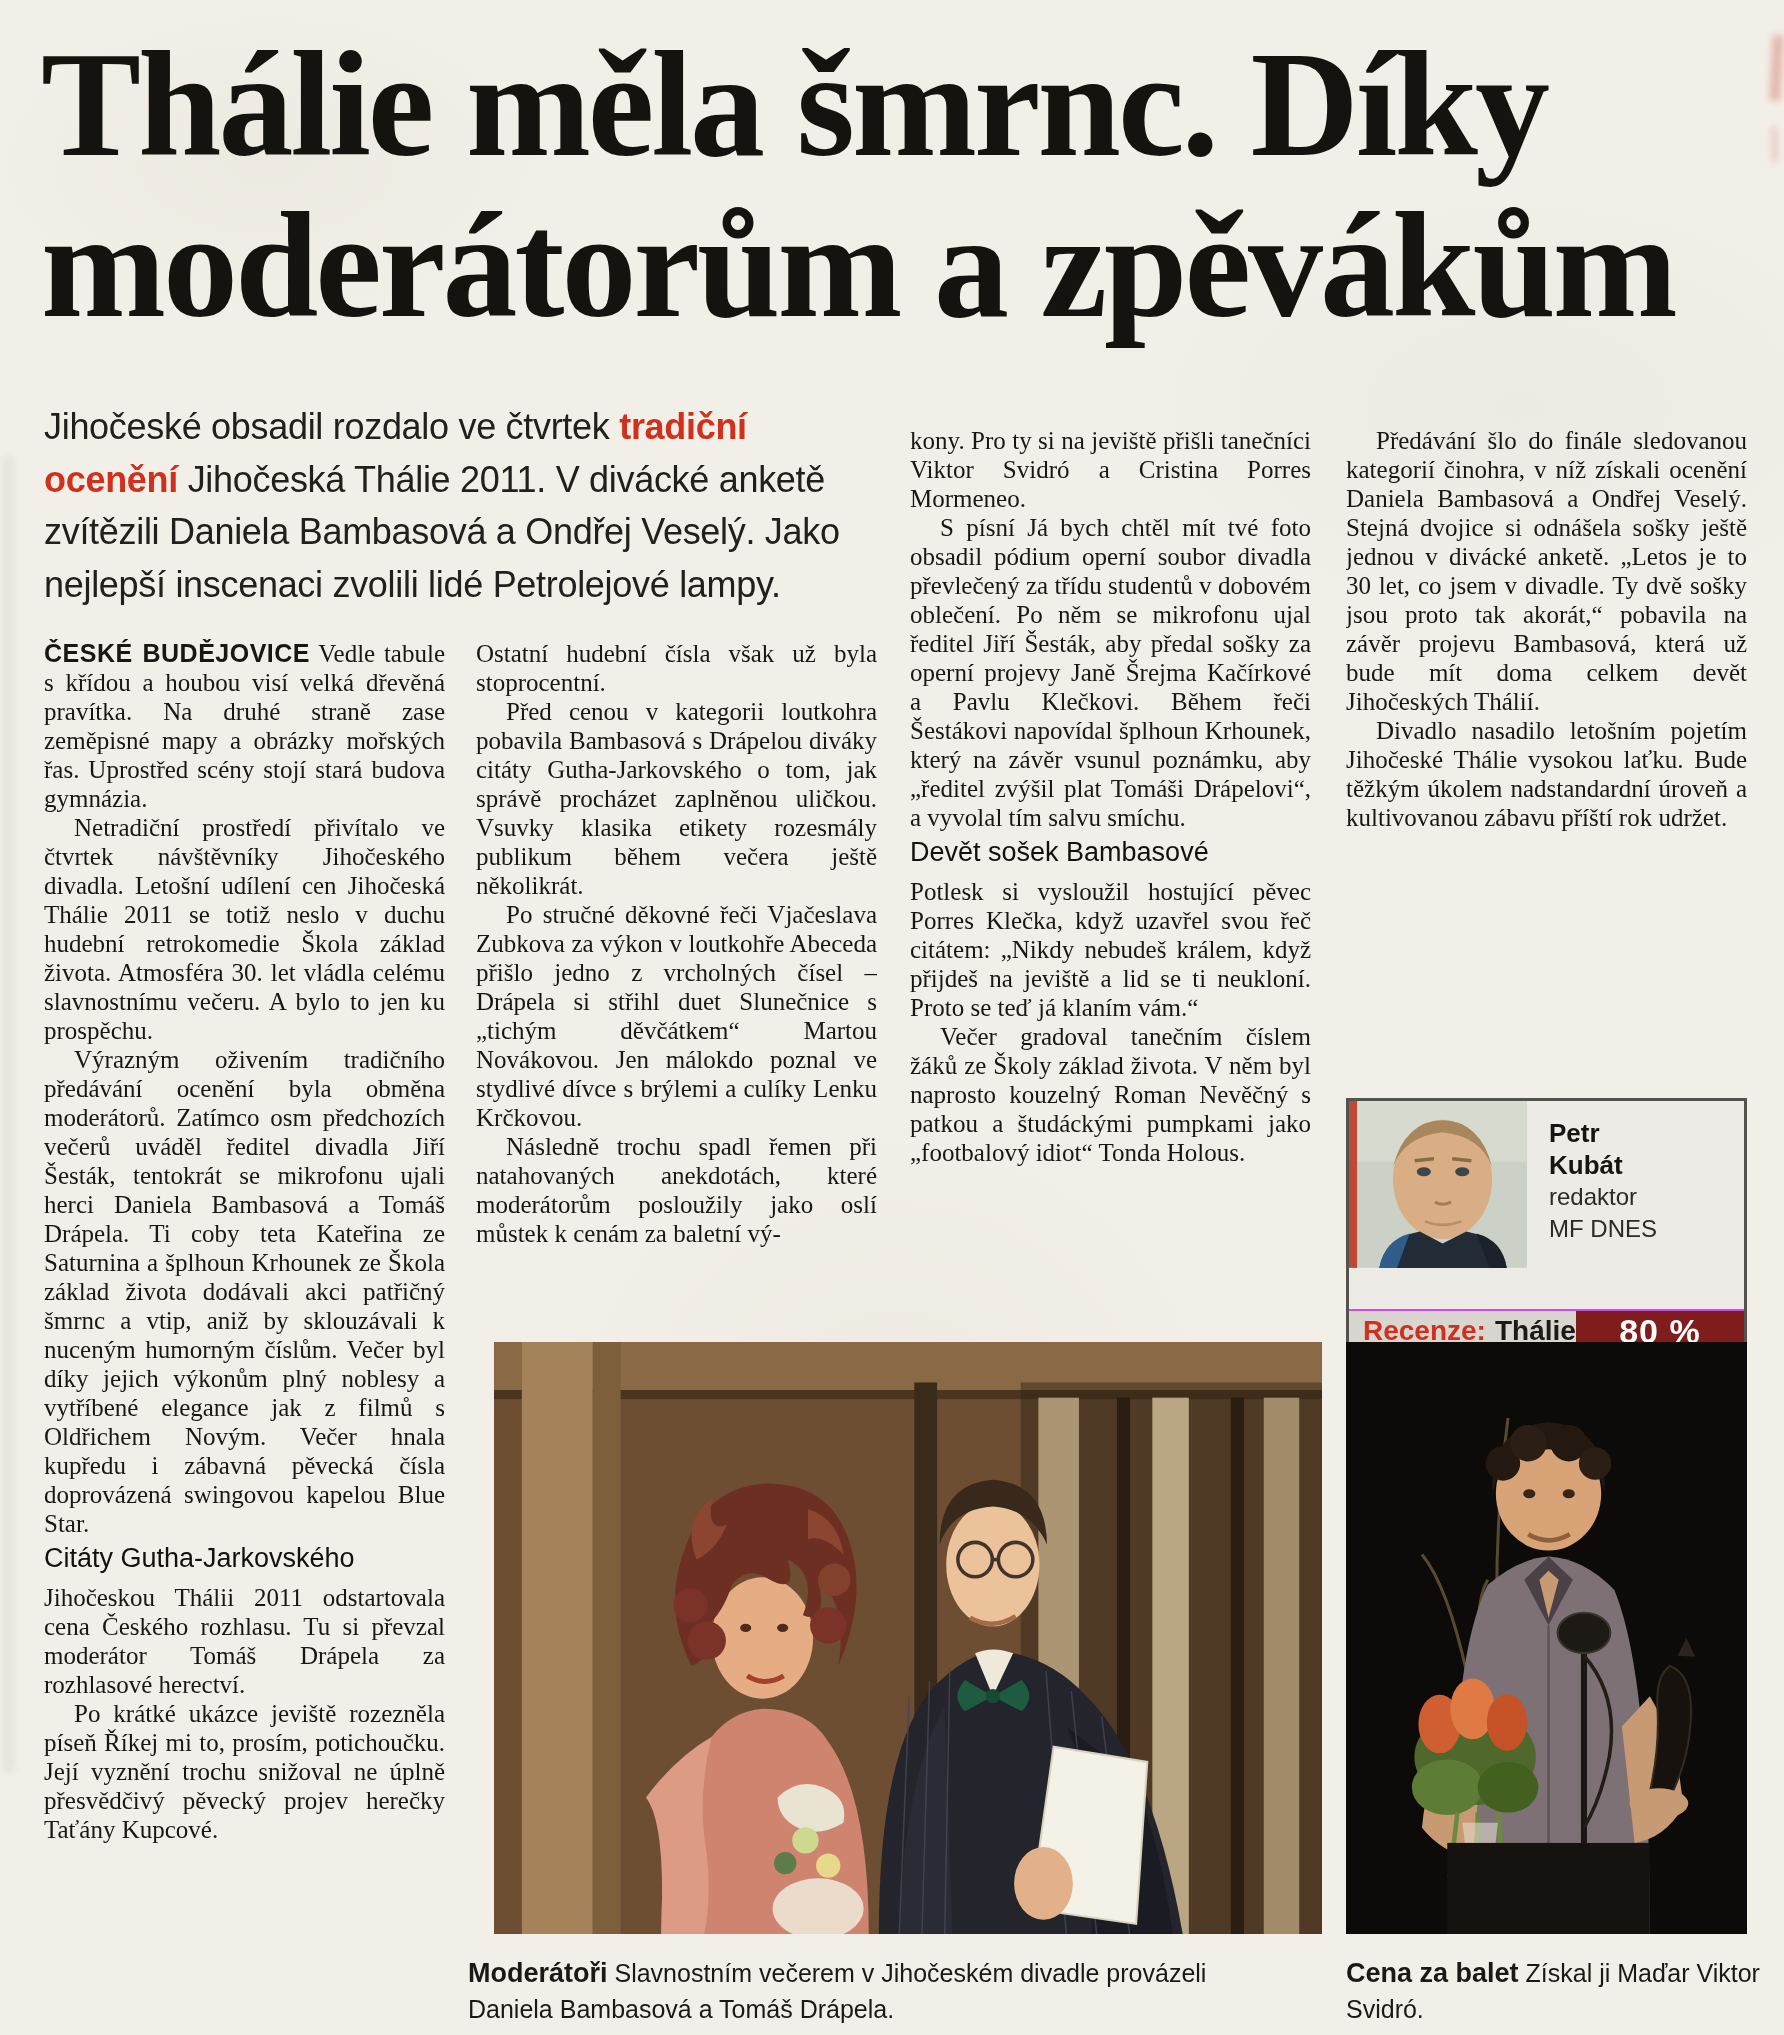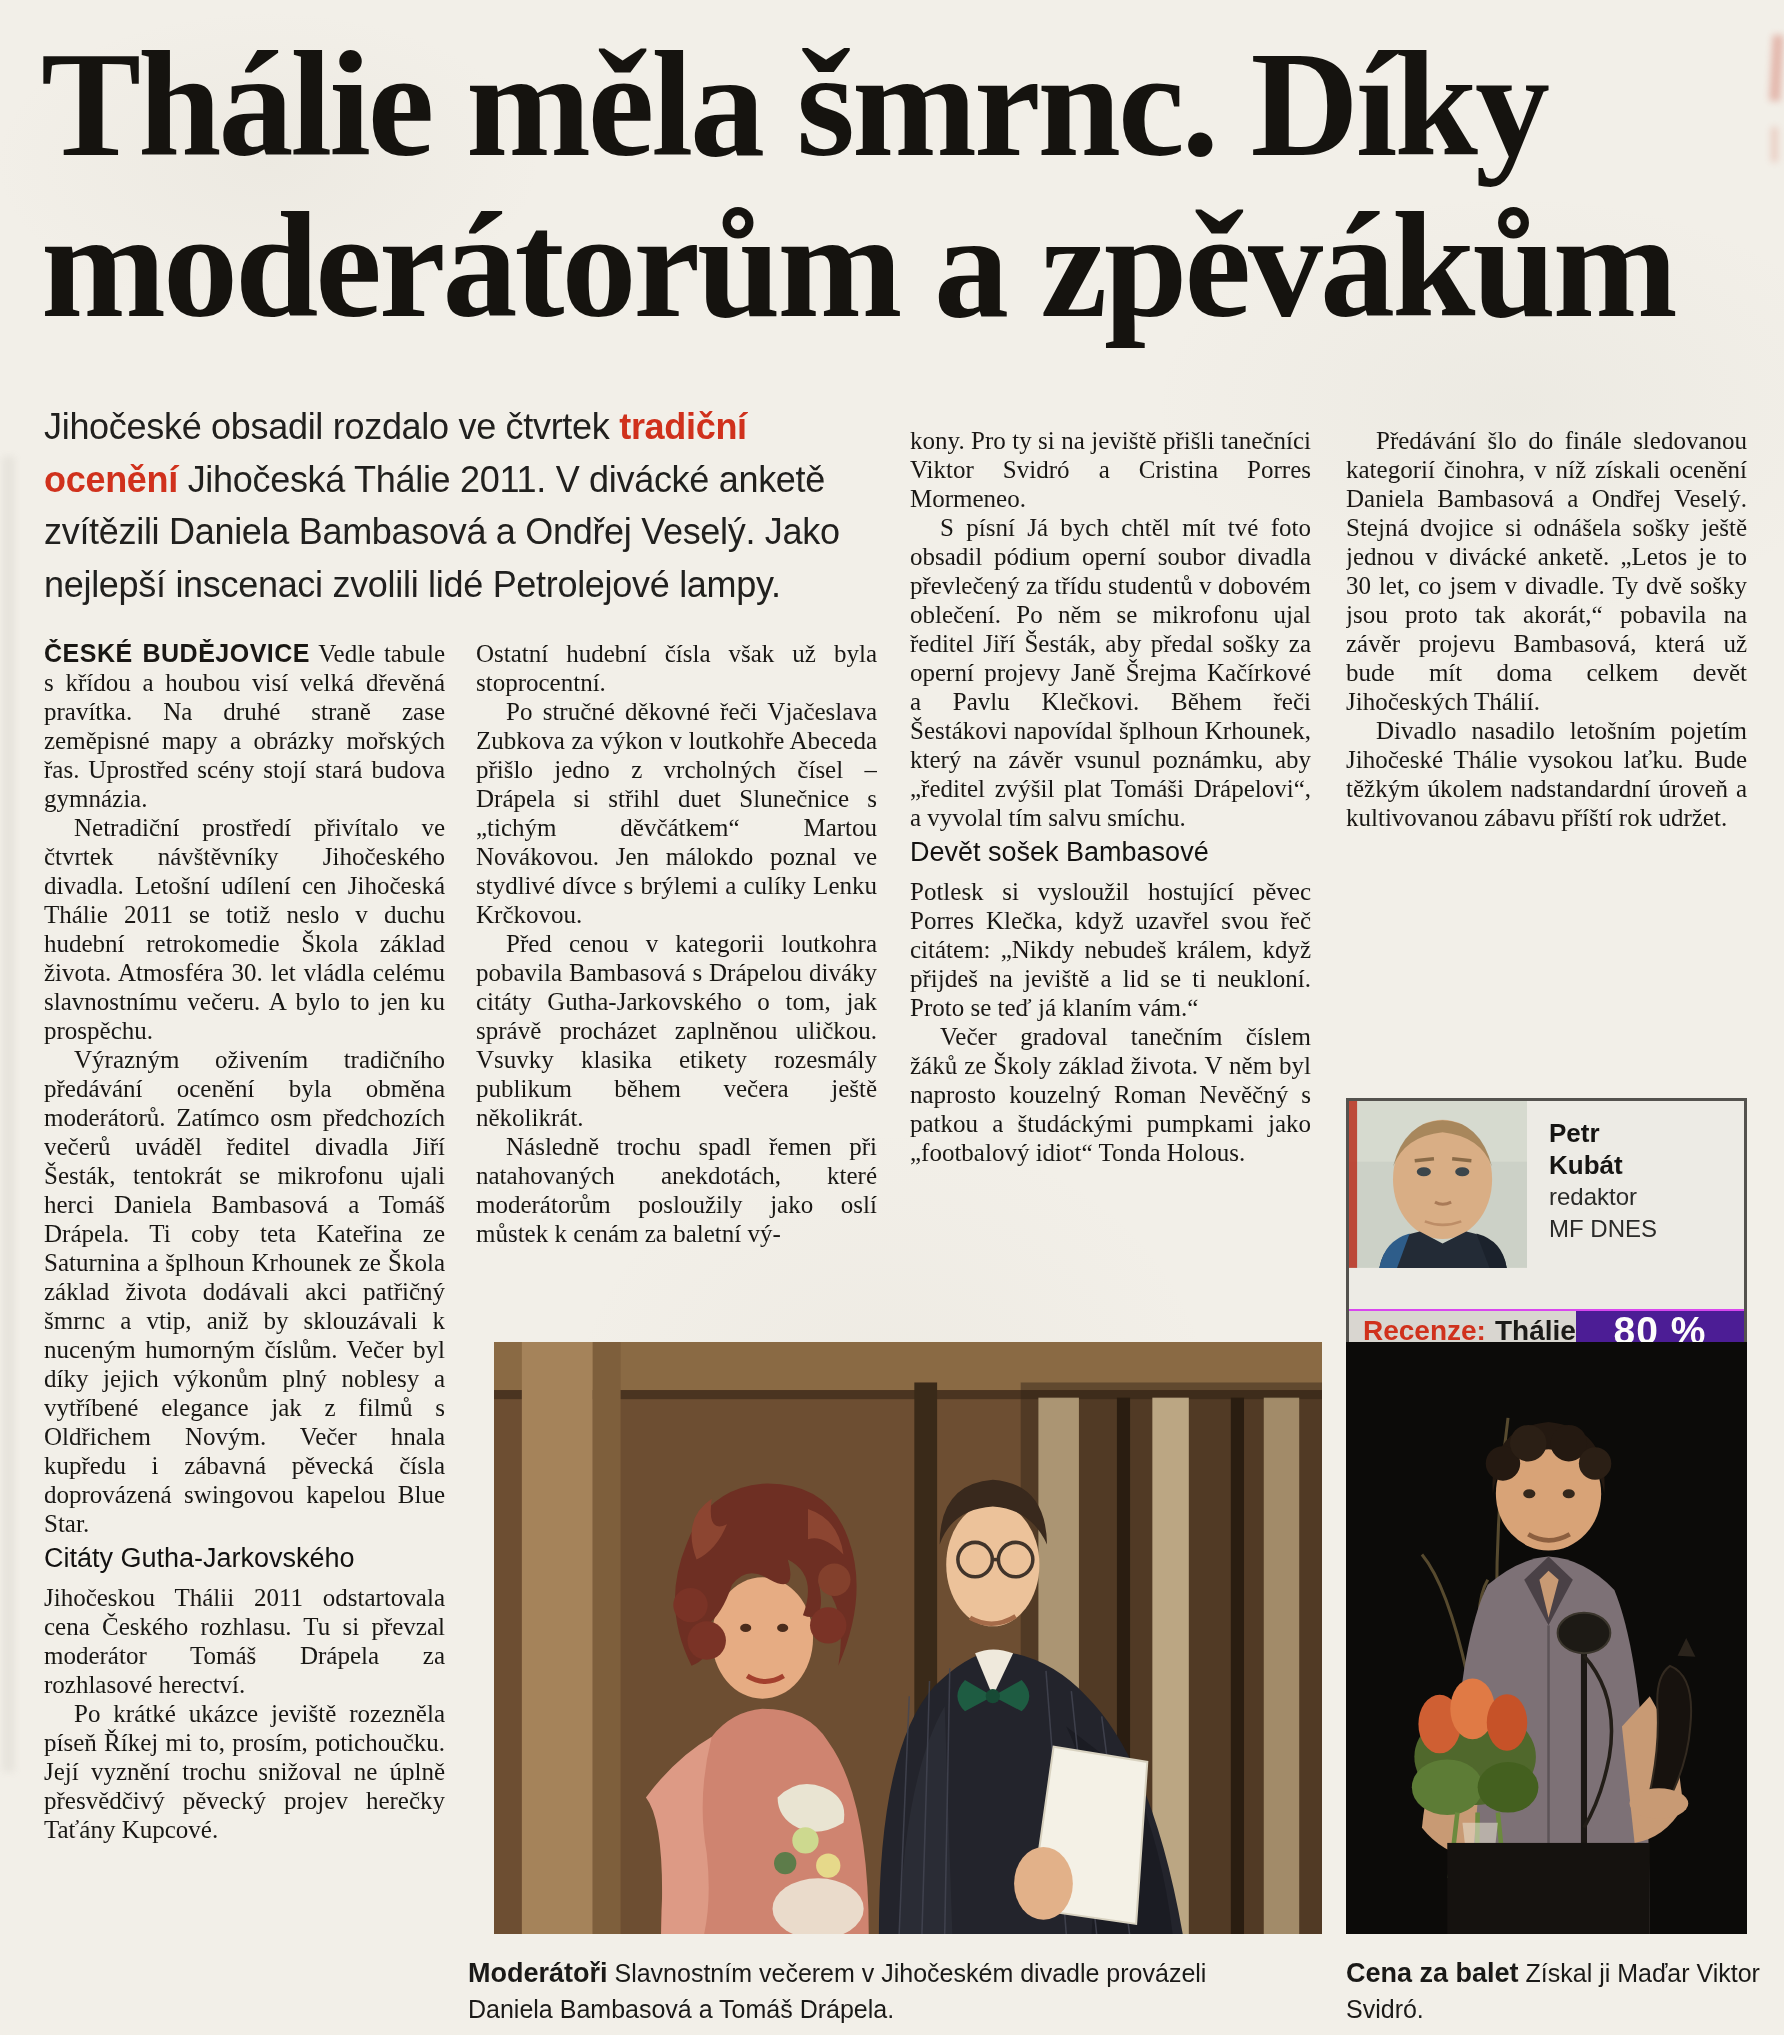--- a/index.html
+++ b/index.html
@@ -60,22 +60,22 @@
   }
   .review-meta .nm { font-weight:700; font-size:26px; line-height:1.22; color:#161513; }
   .review-bar {
     height:42px; flex:0 0 auto; background:#d9d6d0; display:flex; align-items:center;
     font-family:"Liberation Sans", sans-serif; font-weight:700; font-size:28px;
     border-top:2px solid #d946ef;
   }
   .review-bar .lbl { color:#d0311c; margin-left:14px; }
   .review-bar .subj { color:#1b1a18; margin-left:9px; }
   .review-score {
-    margin-left:auto; width:182px; height:100%; background:#4c1d95; color:#fdfdfb;
-    display:flex; align-items:center; justify-content:center; font-size:39px; letter-spacing:1px;
+    margin-left:auto; width:182px; height:100%; background:#7f1d1d; color:#fdfdfb;
+    display:flex; align-items:center; justify-content:center; font-size:34px; letter-spacing:1px;
   }
 
   .photo { position:absolute; overflow:hidden; background:#6d4f33; }
   #main-photo { left:494px; top:1342px; width:828px; height:592px; }
   #side-photo { left:1346px; top:1342px; width:401px; height:592px; background:#0c0b09; }
   .photo svg { display:block; width:100%; height:100%; }
 
   .caption {
     position:absolute; top:1955px;
     font-family:"Liberation Sans", sans-serif; font-size:25px; line-height:1.38; color:#1a1917;
@@ -100,22 +100,22 @@
   <p><span class="dateline">ČESKÉ BUDĚJOVICE</span> <span>Vedle tabule s křídou a houbou visí velká dřevěná pravítka. Na druhé straně zase zeměpisné mapy a obrázky mořských řas. Uprostřed scény stojí stará budova gymnázia.</span></p>
   <p class="ind">Netradiční prostředí přivítalo ve čtvrtek návštěvníky Jihočeského divadla. Letošní udílení cen Jihočeská Thálie 2011 se totiž neslo v duchu hudební retrokomedie Škola základ života. Atmosféra 30. let vládla celému slavnostnímu večeru. A bylo to jen ku prospěchu.</p>
   <p class="ind">Výrazným oživením tradičního předávání ocenění byla obměna moderátorů. Zatímco osm předchozích večerů uváděl ředitel divadla Jiří Šesták, tentokrát se mikrofonu ujali herci Daniela Bambasová a Tomáš Drápela. Ti coby teta Kateřina ze Saturnina a šplhoun Krhounek ze Škola základ života dodávali akci patřičný šmrnc a vtip, aniž by sklouzávali k nuceným humorným číslům. Večer byl díky jejich výkonům plný noblesy a vytříbené elegance jak z filmů s Oldřichem Novým. Večer hnala kupředu i zábavná pěvecká čísla doprovázená swingovou kapelou Blue Star.</p>
   <h3 class="subhead">Citáty Gutha-Jarkovského</h3>
   <p>Jihočeskou Thálii 2011 odstartovala cena Českého rozhlasu. Tu si převzal moderátor Tomáš Drápela za rozhlasové herectví.</p>
   <p class="ind">Po krátké ukázce jeviště rozezněla píseň Říkej mi to, prosím, potichoučku. Její vyznění trochu snižoval ne úplně přesvědčivý pěvecký projev herečky Taťány Kupcové.</p>
 </div>
 
 <div class="col" id="col2">
   <p>Ostatní hudební čísla však už byla stoprocentní.</p>
+  <p class="ind">Před cenou v kategorii loutkohra pobavila Bambasová s Drápelou diváky citáty Gutha-Jarkovského o tom, jak správě procházet zaplněnou uličkou. Vsuvky klasika etikety rozesmály publikum během večera ještě několikrát.</p>
   <p class="ind">Po stručné děkovné řeči Vjačeslava Zubkova za výkon v loutkohře Abeceda přišlo jedno z vrcholných čísel – Drápela si střihl duet Slunečnice s „tichým děvčátkem“ Martou Novákovou. Jen málokdo poznal ve stydlivé dívce s brýlemi a culíky Lenku Krčkovou.</p>
-  <p class="ind">Před cenou v kategorii loutkohra pobavila Bambasová s Drápelou diváky citáty Gutha-Jarkovského o tom, jak správě procházet zaplněnou uličkou. Vsuvky klasika etikety rozesmály publikum během večera ještě několikrát.</p>
   <p class="ind">Následně trochu spadl řemen při natahovaných anekdotách, které moderátorům posloužily jako oslí můstek k cenám za baletní vý-</p>
 </div>
 
 <div class="col" id="col3">
   <p>kony. Pro ty si na jeviště přišli tanečníci Viktor Svidró a Cristina Porres Mormeneo.</p>
   <p class="ind">S písní Já bych chtěl mít tvé foto obsadil pódium operní soubor divadla převlečený za třídu studentů v dobovém oblečení. Po něm se mikrofonu ujal ředitel Jiří Šesták, aby předal sošky za operní projevy Janě Šrejma Kačírkové a Pavlu Klečkovi. Během řeči Šestákovi napovídal šplhoun Krhounek, který na závěr vsunul poznámku, aby „ředitel zvýšil plat Tomáši Drápelovi“, a vyvolal tím salvu smíchu.</p>
   <h3 class="subhead">Devět sošek Bambasové</h3>
   <p>Potlesk si vysloužil hostující pěvec Porres Klečka, když uzavřel svou řeč citátem: „Nikdy nebudeš králem, když přijdeš na jeviště a lid se ti neukloní. Proto se teď já klaním vám.“</p>
   <p class="ind">Večer gradoval tanečním číslem žáků ze Školy základ života. V něm byl naprosto kouzelný Roman Nevěčný s patkou a študáckými pumpkami jako „footbalový idiot“ Tonda Holous.</p>
 </div>

